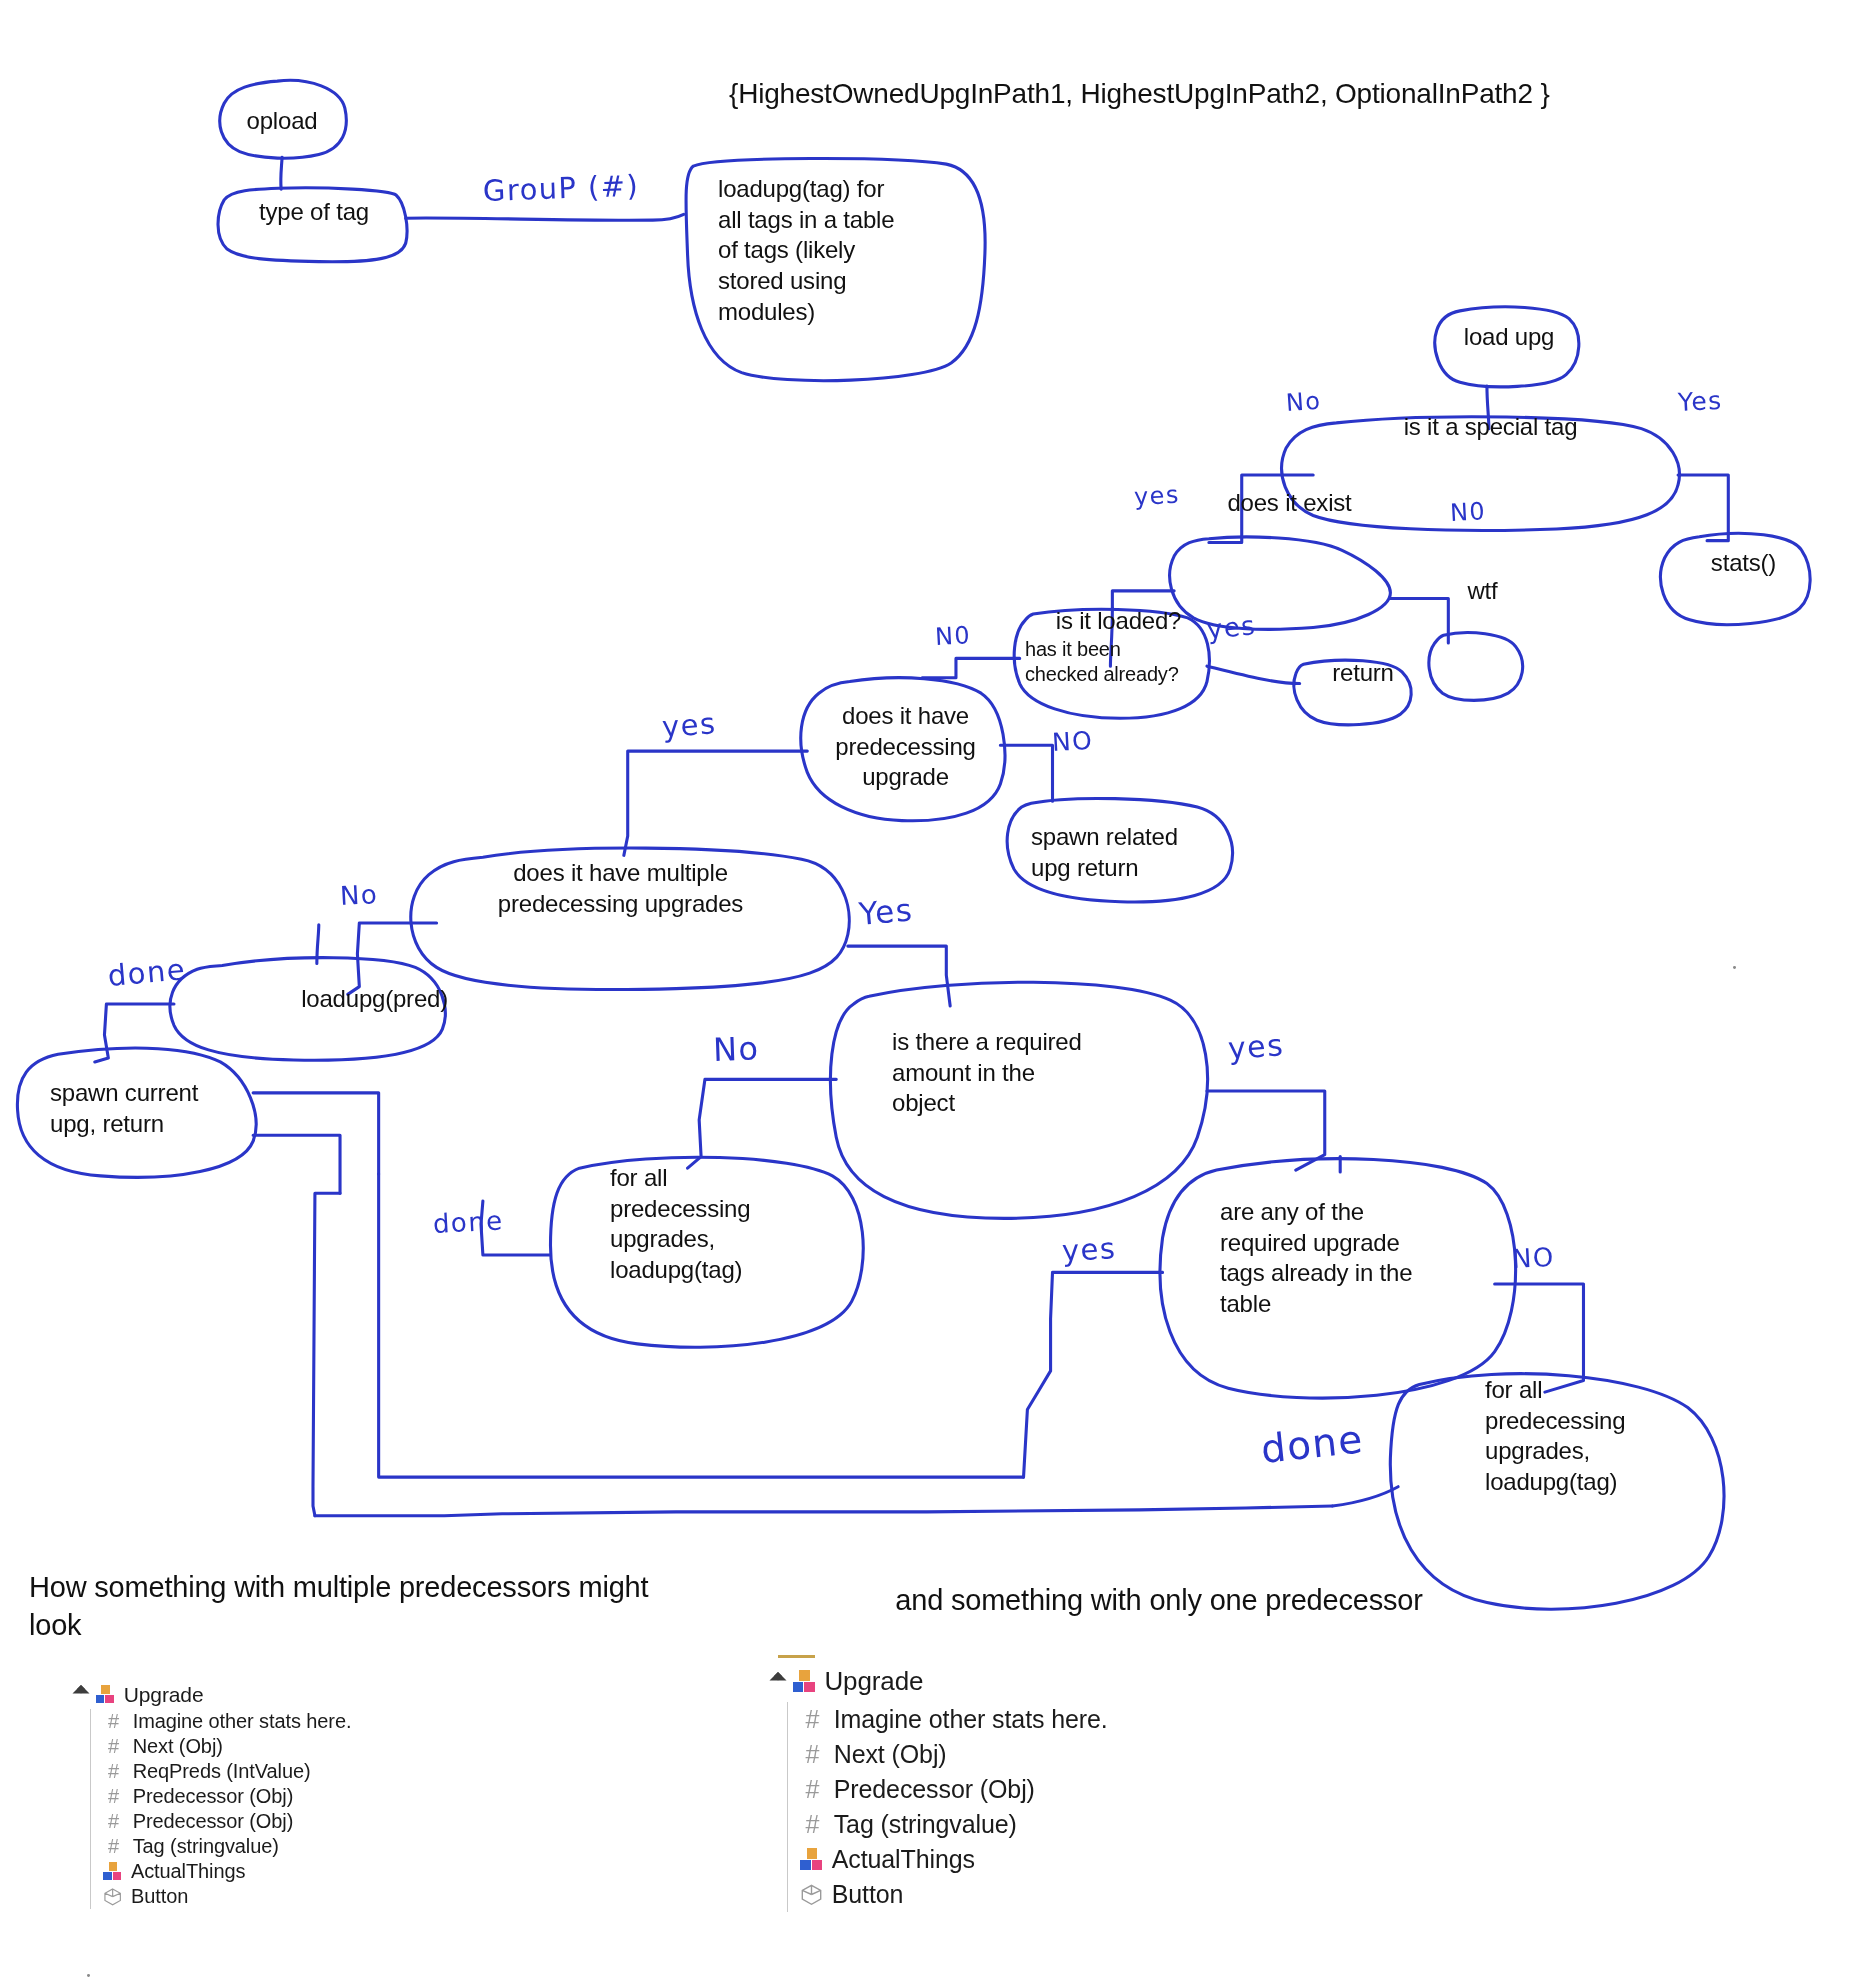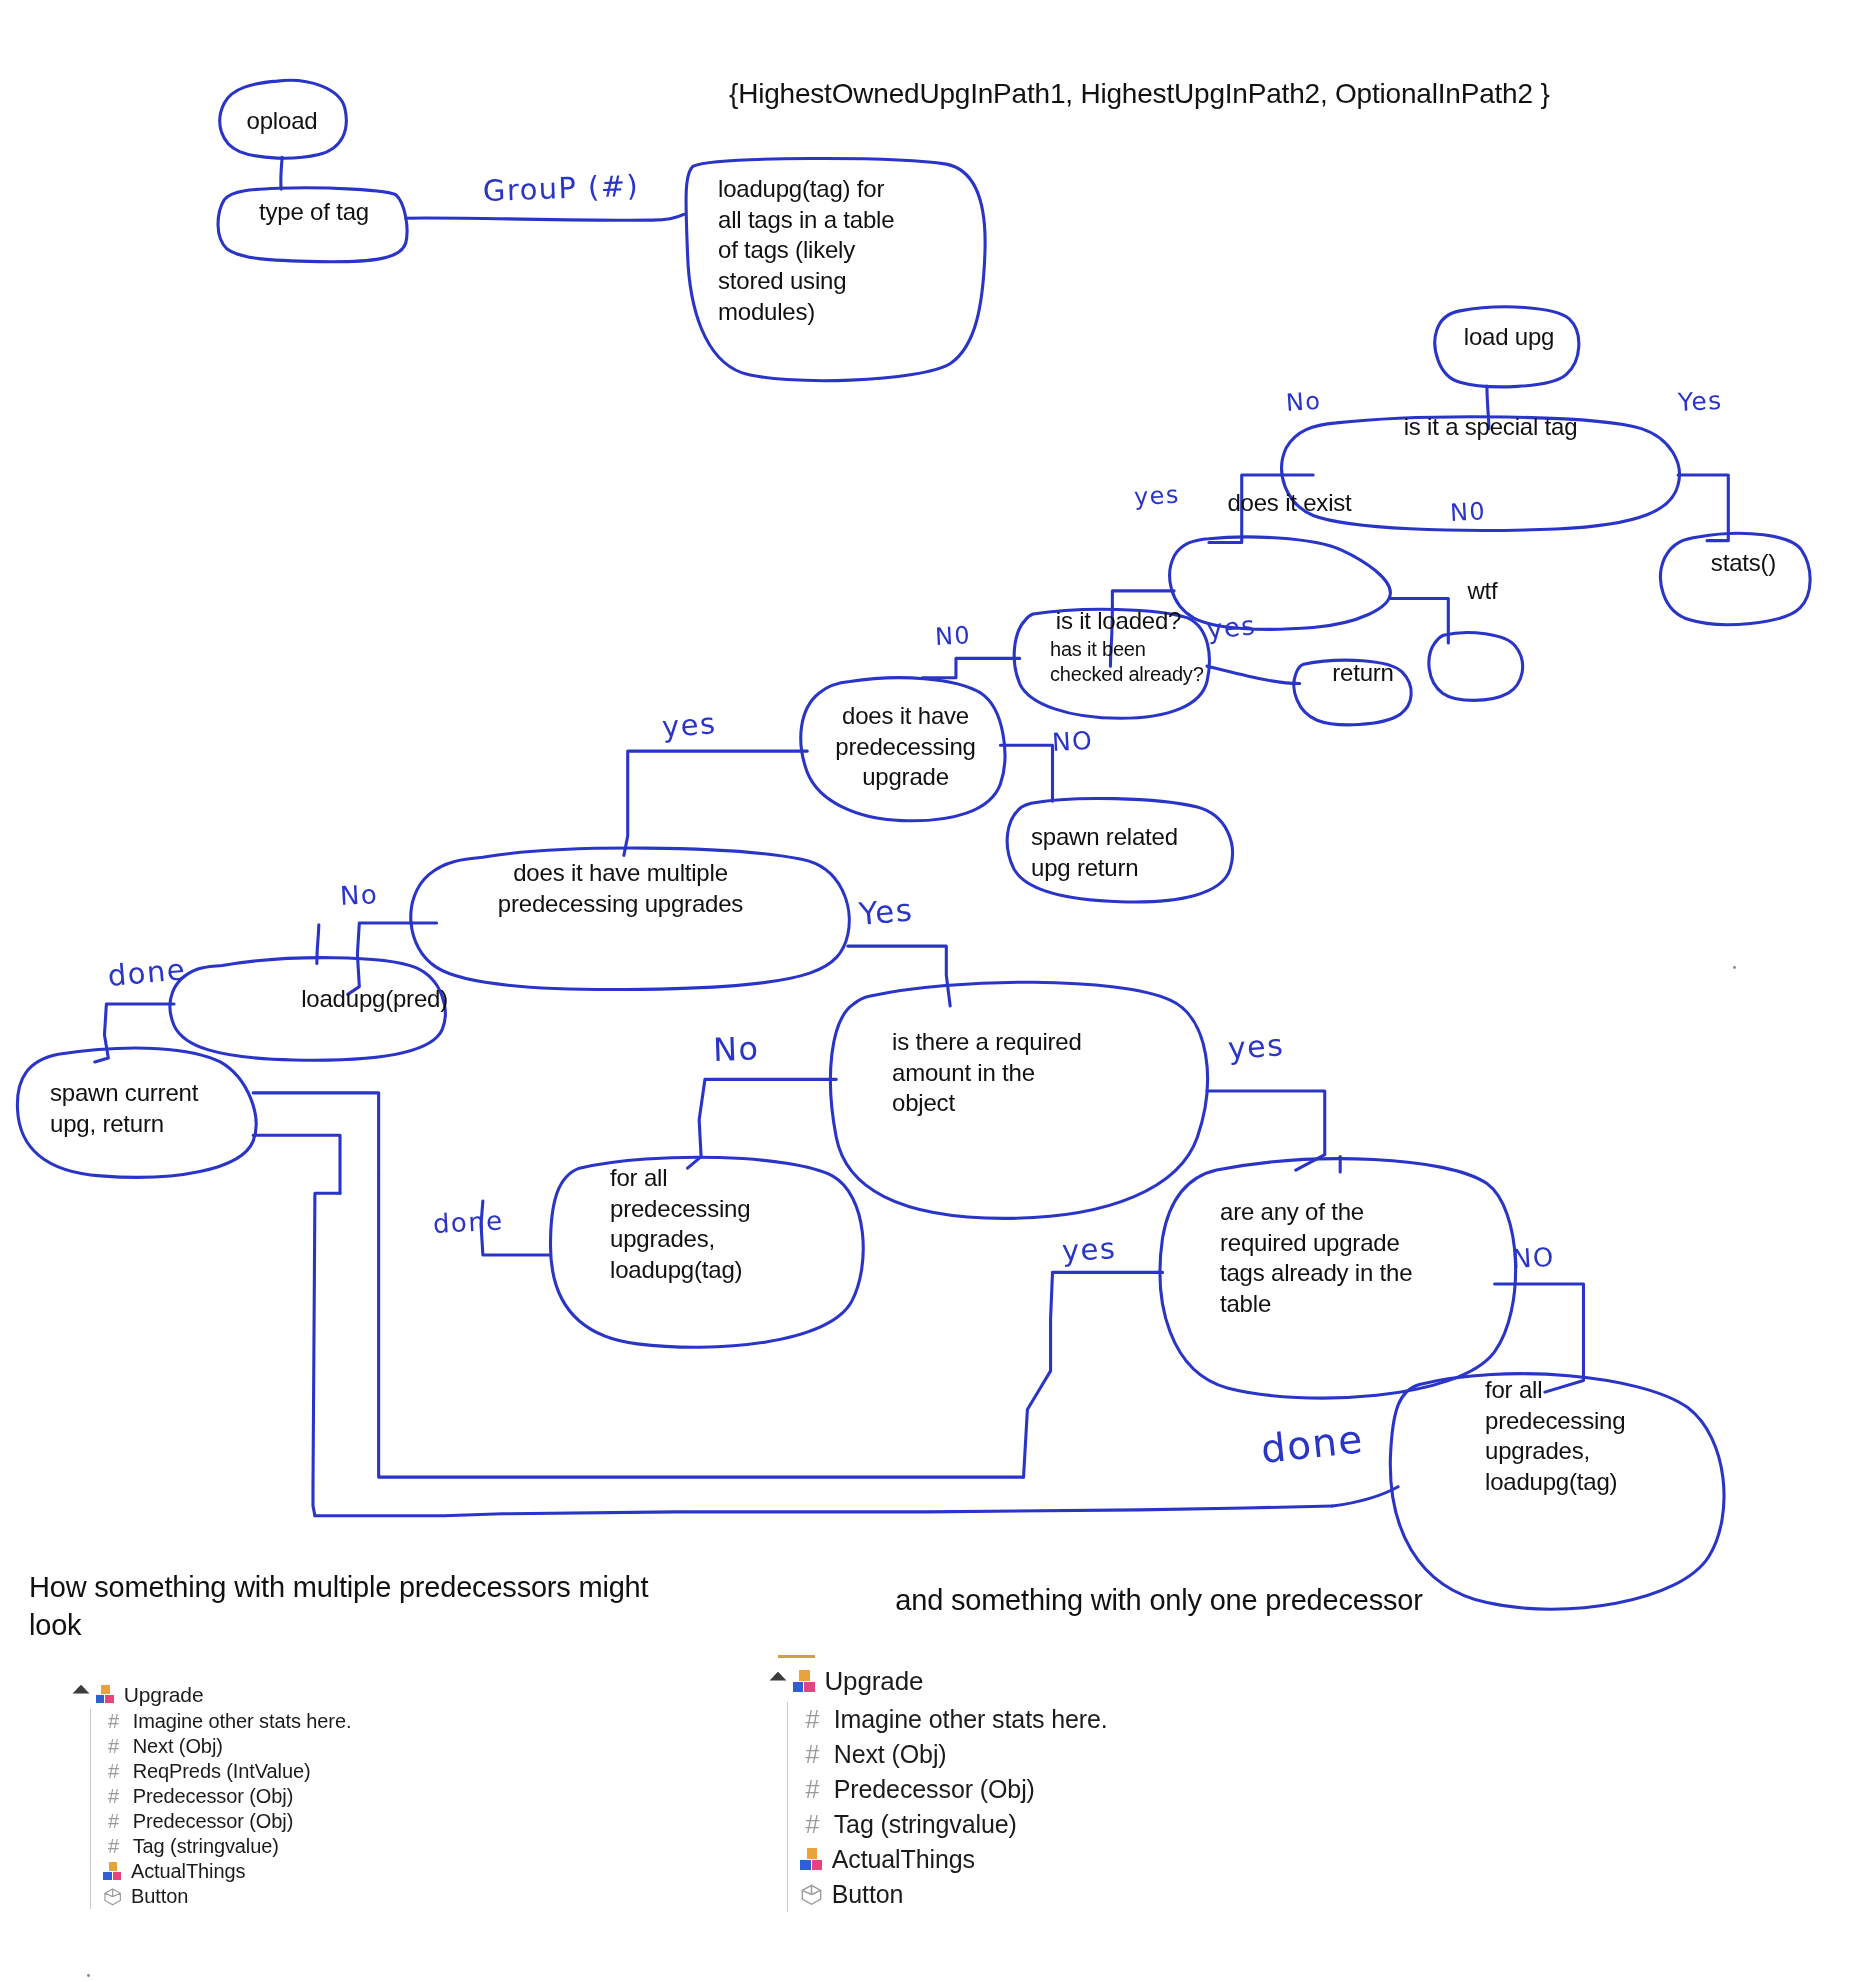--- a/index.html
+++ b/index.html
@@ -268,21 +268,21 @@
 
   <div class="node-label center" style="left:1342px; top:412px; width:297px;">is it a special tag</div>
 
   <div class="node-label center" style="left:1676px; top:548px; width:135px;">stats()</div>
 
   <div class="node-label center" style="left:1193px; top:488px; width:193px;">does it exist</div>
 
   <div class="node-label center" style="left:1446px; top:576px; width:73px;">wtf</div>
 
   <div class="node-label center" style="left:1022px; top:606px; width:193px;">is it loaded?</div>
-  <div class="sub-label" style="left:1025px; top:637px; width:193px;margin-left:25px;">has it been
+  <div class="sub-label" style="left:1025px; top:637px; width:193px;">has it been
 checked already?</div>
 
   <div class="node-label center" style="left:1307px; top:658px; width:112px;">return</div>
 
   <div class="node-label center" style="left:813px; top:701px; width:185px;">does it have
 predecessing
 upgrade</div>
 
   <div class="node-label" style="left:1031px; top:822px; width:212px;">spawn related
 upg    return</div>

